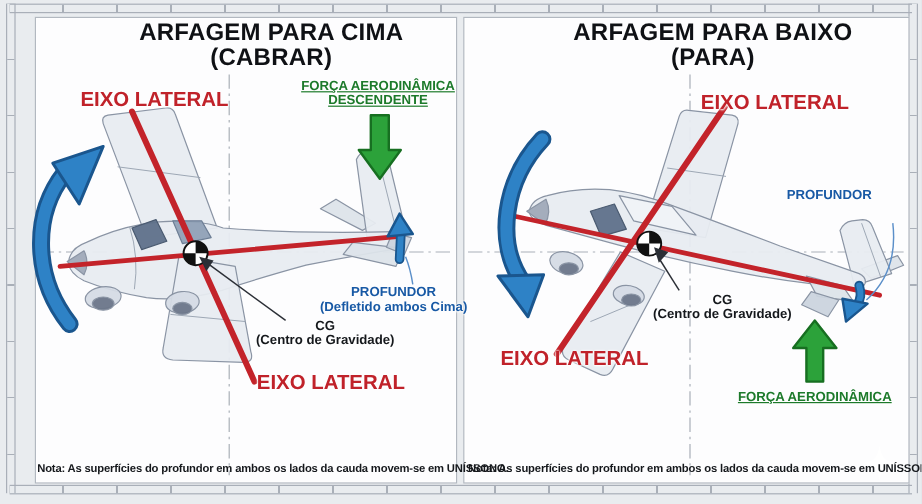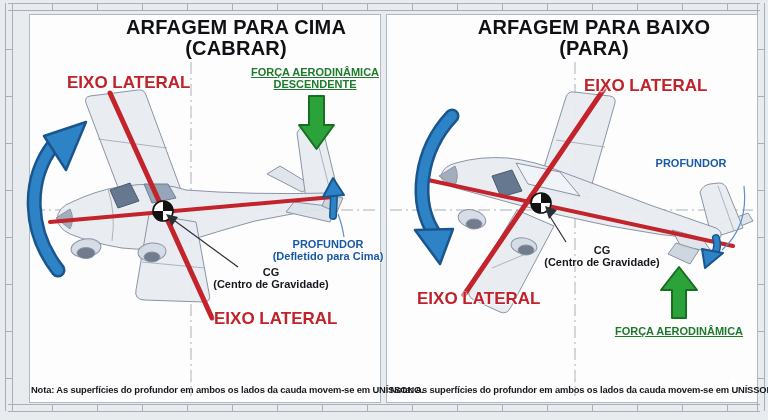--- a/index.html
+++ b/index.html
@@ -178,32 +178,32 @@
       <path d="M 744,186 C 747,212 740,234 722,250" stroke="#5b8fc9" stroke-width="1.2"></path>
       <path d="M 566,242 L 549,215" stroke="#2b2f36" stroke-width="1.2"></path>
       <path d="M 545,206 L 557,210 L 549,219 Z" fill="#2b2f36" stroke="none"></path>
     </g>
 
     <g transform="translate(733,386)" opacity="0.8">
       <path d="M 0,-15 C 2,-4 4,-2 15,0 C 4,2 2,4 0,15 C -2,4 -4,2 -15,0 C -4,-2 -2,-4 0,-15 Z" fill="#ffffff"></path>
     </g>
   </svg>
 
-  <div class="lbl title ctr" style="left:29px;top:17px;width:394px;padding-left:10px;">
+  <div class="lbl title ctr" style="left:29px;top:17px;width:394px;">
     <div>ARFAGEM PARA CIMA</div>
     <div>(CABRAR)</div>
   </div>
   <div class="lbl red" style="left:67px;top:73px;">EIXO LATERAL</div>
   <div class="lbl green ctr" style="left:250px;top:66px;width:130px;">
     <div>FORÇA AERODINÂMICA</div>
     <div>DESCENDENTE</div>
   </div>
   <div class="lbl blue ctr" style="left:258px;top:238px;width:140px;">
     <div>PROFUNDOR</div>
-    <div>(Defletido para Cima)</div>
+    <div>(Defletido ambos Cima)</div>
   </div>
   <div class="lbl blk ctr" style="left:210px;top:266px;width:122px;">
     <div>CG</div>
     <div>(Centro de Gravidade)</div>
   </div>
   <div class="lbl red" style="left:214px;top:309px;">EIXO LATERAL</div>
   <div class="lbl note ctr" style="left:31px;top:385px;width:346px;">Nota: As superfícies do profundor em ambos os lados da cauda movem-se em UNÍSSONO.</div>
 
   <div class="lbl title ctr" style="left:386px;top:17px;width:416px;">
     <div>ARFAGEM PARA BAIXO</div>

